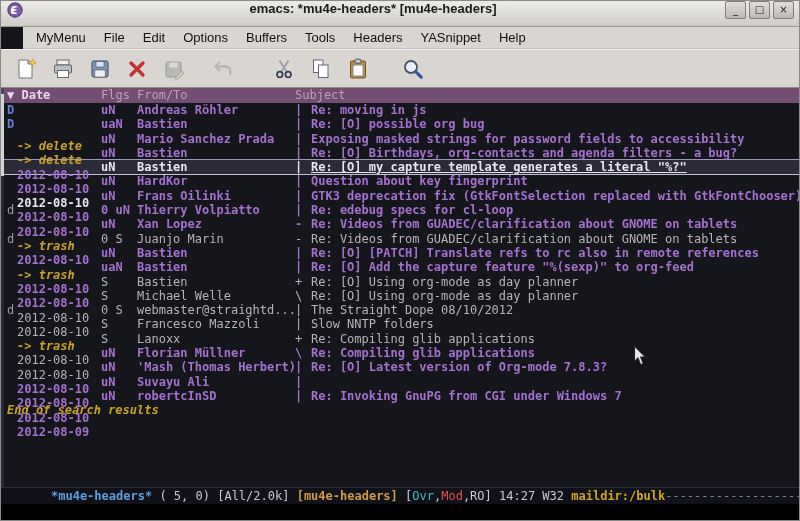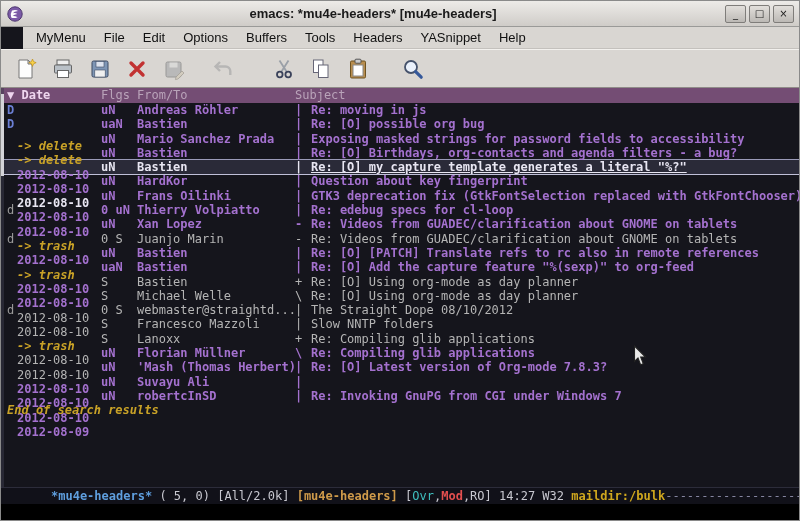--- a/index.html
+++ b/index.html
@@ -11,21 +11,21 @@
     --ml-cyan:#3fbfbf; --ml-red:#e34f4f; --ml-yellow:#cfa71e; --ml-dash:#8585a0;
   }
   *{box-sizing:border-box; margin:0; padding:0;}
   html,body{width:800px;height:521px;overflow:hidden;background:#000;}
   body{font-family:"DejaVu Sans Mono",monospace;}
   .window{position:relative;width:800px;height:521px;display:flex;flex-direction:column;
           background:var(--buffer-bg);border:1px solid #8a8a8a;}
 
   
   .titlebar{height:26px;flex:0 0 26px;background:linear-gradient(#edebe8,#cfccc8);
-            display:flex;align-items:center;padding:0 5px;border-bottom:1px solid #9a9a98;}
+            display:flex;align-items:flex-start;padding:0 5px;border-bottom:1px solid #9a9a98;}
   .app-icon{width:18px;height:18px;display:flex;align-items:center;justify-content:center;}
   .title-text{flex:1;text-align:center;font-family:"Liberation Sans",sans-serif;
               font-weight:bold;font-size:13px;color:#1a1a1a;
               white-space:nowrap;overflow:hidden;}
   .win-btn{width:21px;height:18px;margin-left:3px;background:linear-gradient(#e2dfdb,#bcb9b5);
            border:1px solid #7f7d7a;border-radius:2px;display:flex;align-items:center;
            justify-content:center;font-size:10px;color:#222;
            font-family:"DejaVu Sans",sans-serif;line-height:1;}
 
   
@@ -74,21 +74,21 @@
   .vscroll{position:absolute;left:0;top:0;width:3px;height:100%;background:rgba(60,60,75,.5);}
   .vthumb{position:absolute;left:0;top:6px;width:3px;height:82px;background:#d4d4d8;}
 
   
   .modeline{height:17px;flex:0 0 17px;background:var(--ml-bg);border-top:1px solid #2c2c3a;
             font-size:12px;line-height:16px;white-space:pre;overflow:hidden;padding-left:6px;}
   .ml-blue{color:var(--ml-blue);font-weight:bold;margin-left:44px;}
   .ml-plain{color:var(--ml-plain);}
   .ml-orange{color:var(--ml-orange);font-weight:bold;}
   .ml-cyan{color:var(--ml-cyan);}
-  .ml-red{color:var(--ml-red);font-weight:bold;}
+  .ml-red{color:var(--ml-red);font-weight:normal;}
   .ml-yellow{color:var(--ml-yellow);font-weight:bold;}
   .ml-dash{color:var(--ml-dash);}
 
   .minibuffer{height:16px;flex:0 0 16px;background:#000;}
 
   .mouse-cursor{position:absolute;left:632px;top:344px;z-index:50;pointer-events:none;}
 </style>
 </head>
 <body>
 

